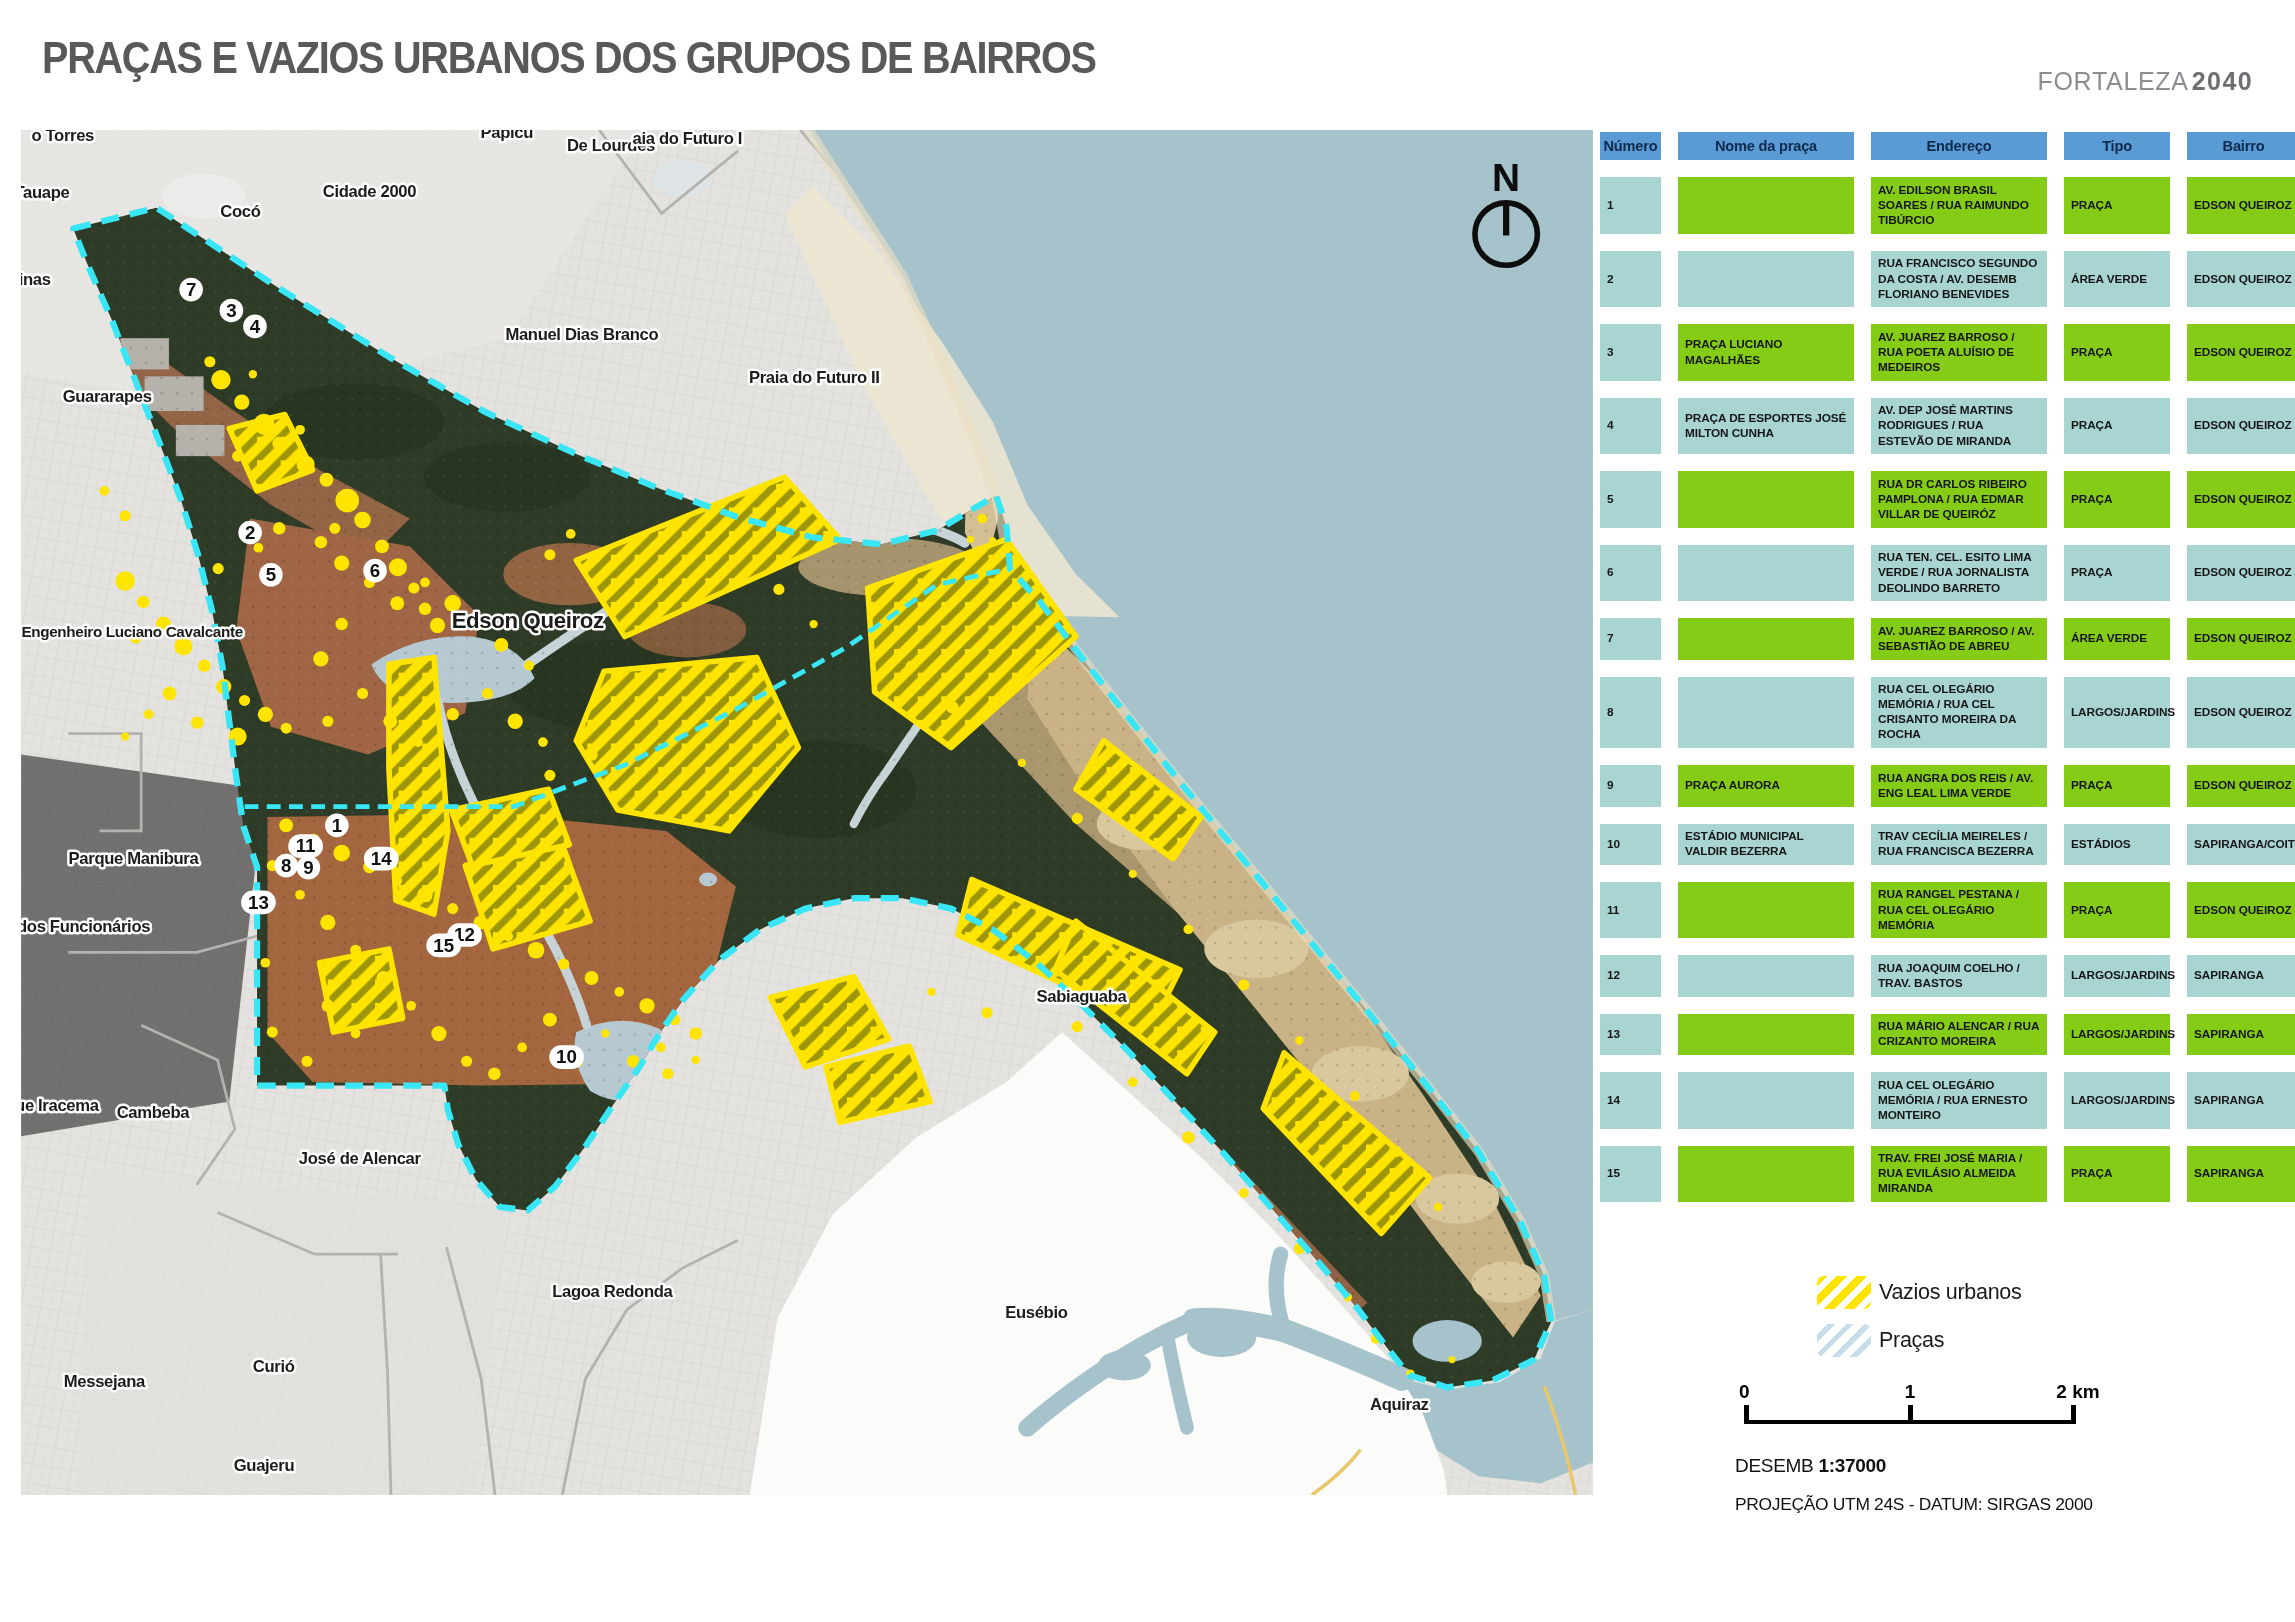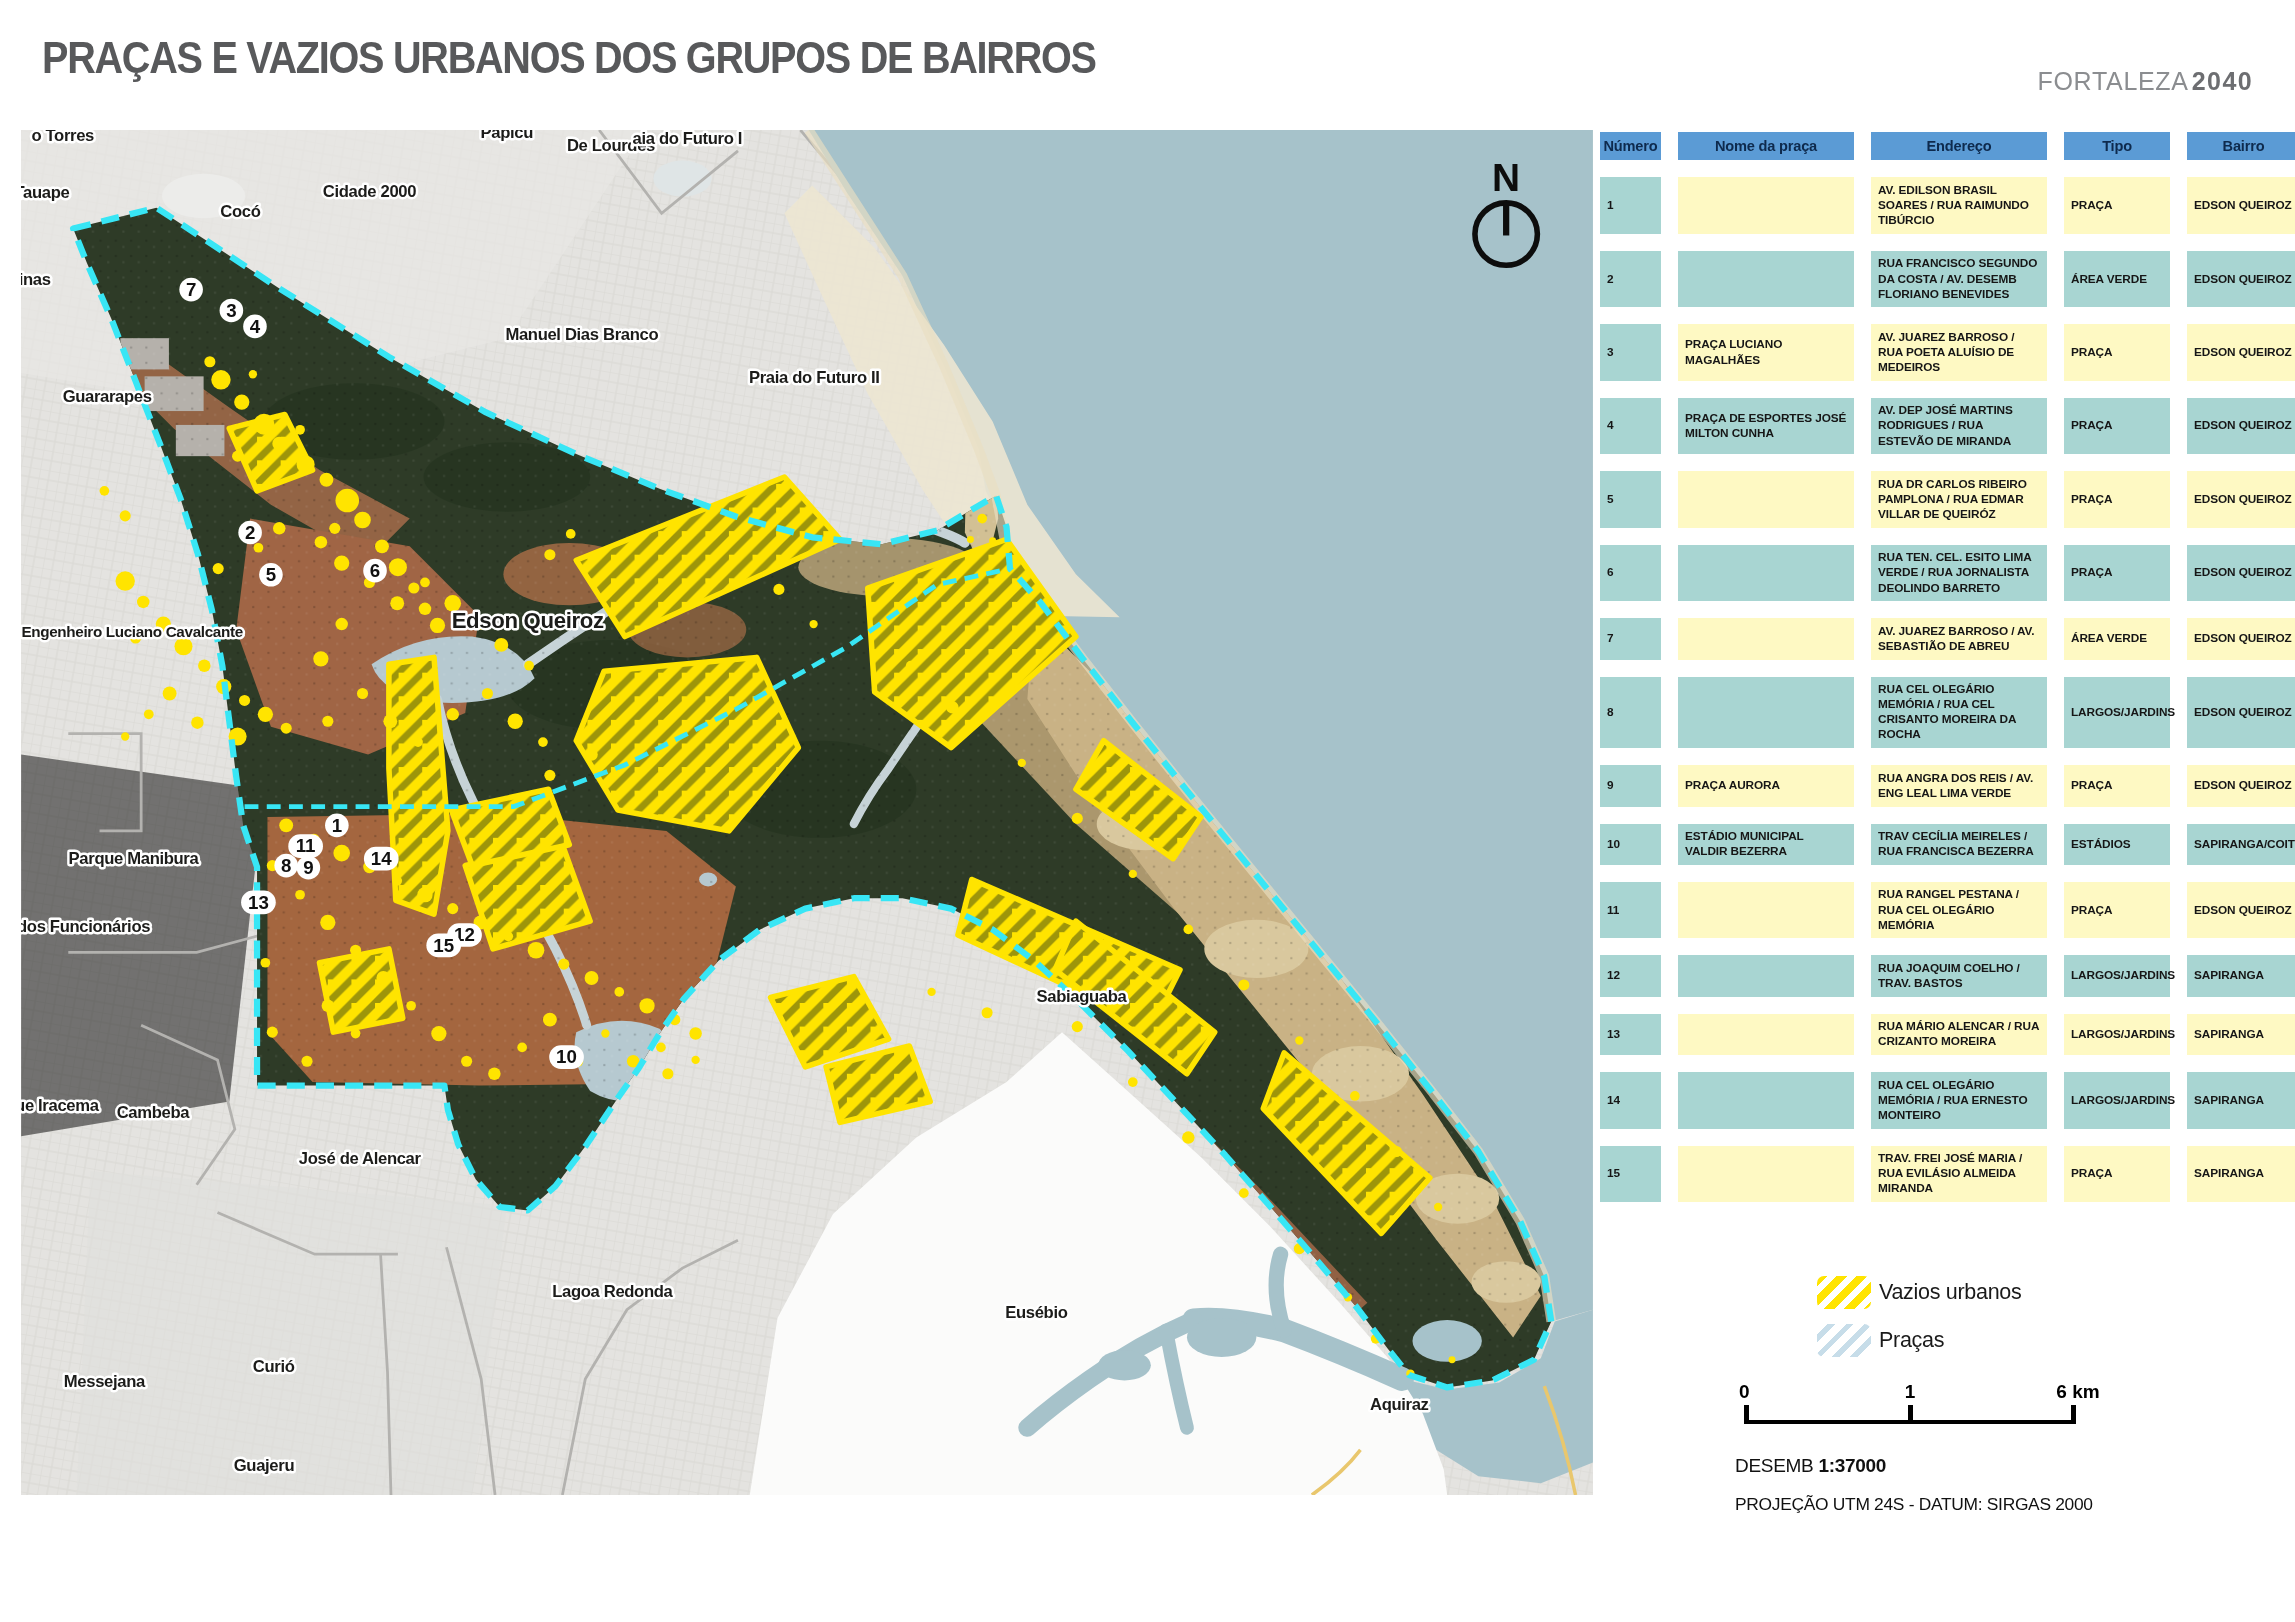--- a/index.html
+++ b/index.html
@@ -39,21 +39,21 @@
 
   .table{position:absolute;left:1600px;top:132px;width:646px;display:grid;
          grid-template-columns:61px 176px 176px 106px 113px;gap:17px}
   .th{background:var(--c-blue);color:#0e2a4d;font-weight:bold;font-size:14.6px;
       display:flex;align-items:center;justify-content:center;padding:6.2px 2.8px;
       letter-spacing:-0.2px}
   .td{font-size:11.8px;font-weight:bold;line-height:1.28;color:#161616;
       padding:5.6px 7px;display:flex;align-items:center;letter-spacing:-0.1px;
       text-transform:uppercase}
   .td.teal{background:var(--c-teal)}
-  .td.white{background:#fef9c3}
+  .td.white{background:#84cc16}
 
   .legend{position:absolute;left:1817px;top:1276px}
   .lg-row{display:flex;align-items:center;margin-bottom:15.3px}
   .lg-sw{width:54px;height:33px;border-radius:7px;flex:0 0 auto}
   .lg-sw.vazios{background:
       repeating-linear-gradient(135deg, rgba(255,255,255,0) 0 7.6px, #ffffff 7.6px 14px),
       var(--c-yellow)}
   .lg-sw.pracas{background:
       repeating-linear-gradient(135deg, rgba(255,255,255,0) 0 7.6px, #c7dde9 7.6px 13px),
       #ffffff}
@@ -529,21 +529,21 @@
   <div class="lg-row">
     <div class="lg-sw pracas"></div>
     <div class="lg-label">Praças</div>
   </div>
 </div>
 
 <div class="scalebar">
   <div class="sb-labels">
     <span class="sb-0">0</span>
     <span class="sb-1">1</span>
-    <span class="sb-2">6 km</span>
+    <span class="sb-2">2 km</span>
   </div>
   <div class="sb-bar">
     <div class="sb-tick t0"></div>
       <div class="sb-tick t1"></div>
       <div class="sb-tick t2"></div>
   </div>
 </div>
 
 <div class="escala">
   <span>DESEMB</span>&nbsp;<b>1:37000</b>

